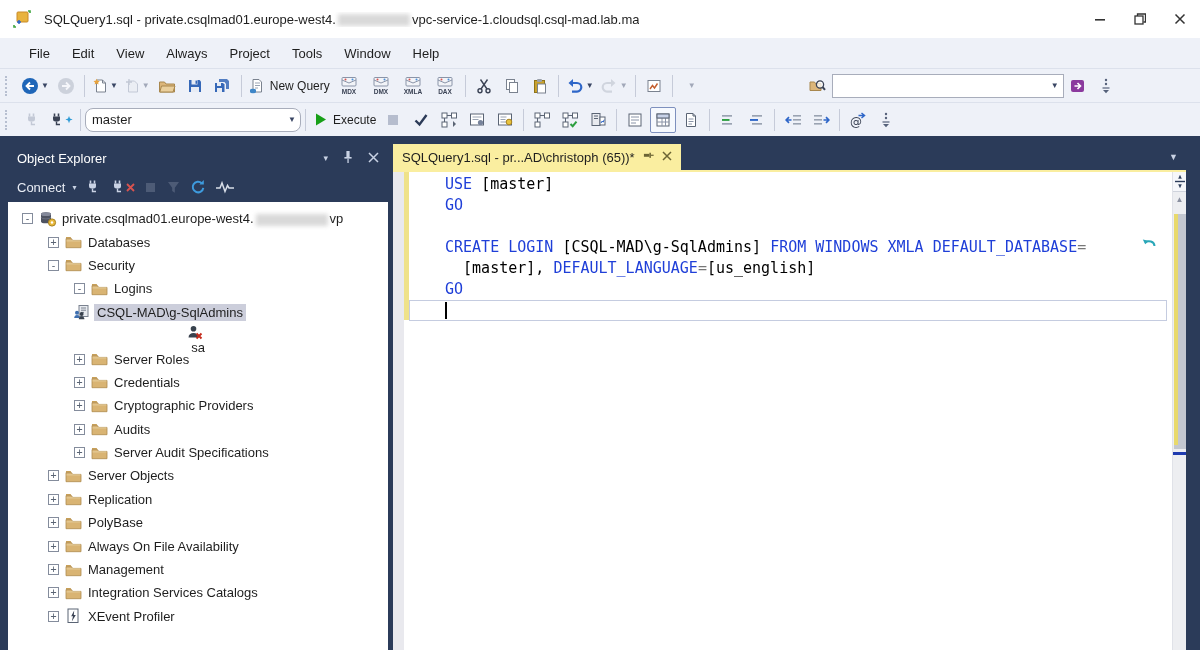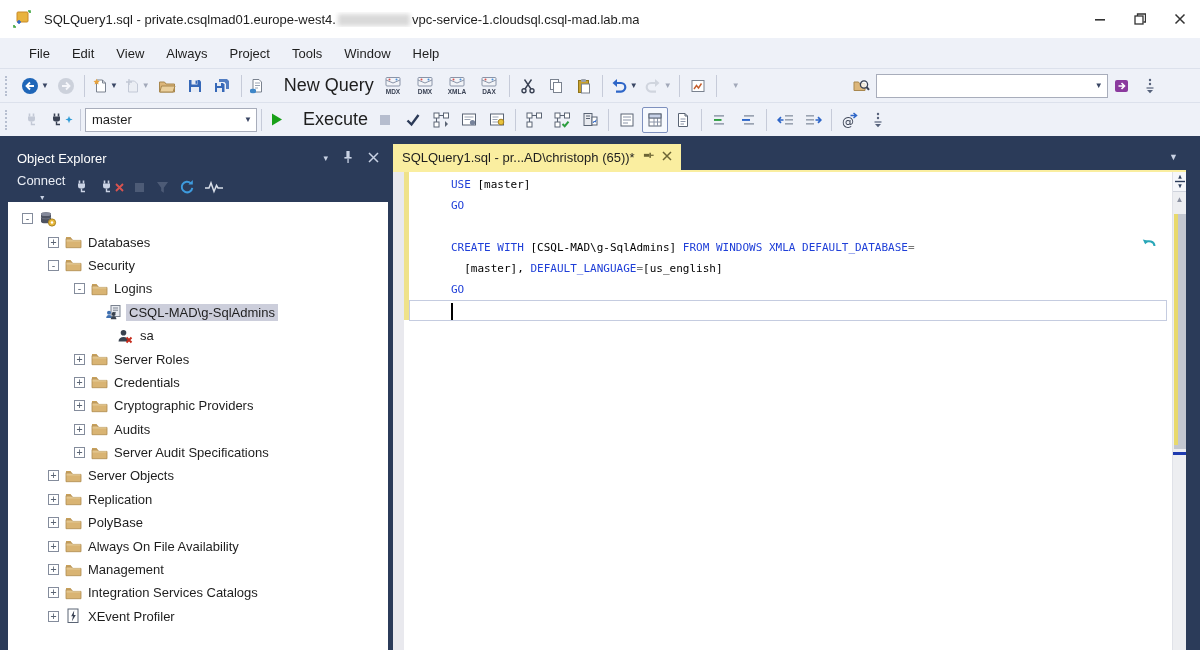--- a/index.html
+++ b/index.html
@@ -21,53 +21,53 @@
   
   .menubar { height:30px; background:#EEF1F8; display:flex; align-items:center; padding-left:18px; }
   .menu-item { padding:4px 11px; font-size:13px; color:#1e1e1e; }
   .toolbar { height:34px; background:#EEF1F8; display:flex; align-items:center; padding-left:2px; border-top:1px solid #DCE1EC; }
   .grip { width:8px; height:20px; border-left:2px dotted #B7BfD0; margin:0 5px 0 3px; }
   .tb-btn { height:26px; min-width:26px; display:flex; align-items:center; justify-content:center; margin:0 1px; border-radius:2px; padding:0 2px; }
   .tb-btn.disabled { opacity:.42; }
   .tb-btn.active { background:#F6F9FE; border:1px solid #7E90BE; }
   .tb-sep { width:1px; height:22px; background:#C6CBD9; margin:0 4px; }
   .tb-caret { font-size:8px; color:#3A4664; margin-left:2px; }
-  .tb-label { font-size:18px; color:#1e1e1e; margin-left:19px; white-space:nowrap; }
+  .tb-label { font-size:12px; color:#1e1e1e; margin-left:5px; white-space:nowrap; }
   .tb-combo { height:24px; background:#fff; border:1px solid #A8ADBB; display:flex; align-items:center; font-size:13px; color:#1e1e1e; padding-left:6px; }
   .tb-combo .combo-caret { margin-left:auto; width:16px; text-align:center; font-size:8px; color:#3A4664; }
 
   
   .main { position:absolute; top:136px; left:0; right:0; bottom:0; background:#2B3B59; display:flex; padding:8px 14px 0 8px; gap:5px; }
 
   
   .oe-panel { width:380px; display:flex; flex-direction:column; }
   .oe-header { height:28px; display:flex; align-items:center; color:#fff; font-size:13px; padding:0 9px; }
   .oe-header .hdr-icons { margin-left:auto; display:flex; gap:14px; align-items:center; color:#C9D2E4; }
   .oe-toolbar { height:30px; display:flex; align-items:center; padding:0 9px; gap:9px; }
-  .oe-connect { color:#E9EDF5; font-size:13px; display:flex; align-items:center; gap:5px;flex-direction:column; }
+  .oe-connect { color:#E9EDF5; font-size:13px; display:flex; align-items:center; gap:5px; }
   .oe-connect .tb-caret { color:#C9D2E4; }
   .oe-tool { display:flex; align-items:center; }
   .oe-tool.disabled { opacity:.45; }
   .oe-tree { flex:1; background:#fff; overflow:hidden; padding-top:5px; }
   .tree-row { height:23.4px; display:flex; align-items:center; font-size:13px; color:#1e1e1e; white-space:nowrap; }
   .expander { width:11px; height:11px; border:1px solid #848C9C; background:#fff; color:#5A6474; font-size:10px; line-height:9px; text-align:center; margin-right:6px; flex:none; font-family:"DejaVu Sans Mono",monospace; }
   .exp-spacer { width:17px; flex:none; }
   .tree-icon { width:18px; height:16px; margin-right:5px; flex:none; display:flex; align-items:center; }
   .tree-label.selected { background:#CCCEDB; padding:1px 3px; margin-left:-2px; }
 
   
   .editor-panel { flex:1; display:flex; flex-direction:column; min-width:0; }
   .tabstrip { height:28px; display:flex; align-items:flex-end; border-bottom:2px solid #FAEEA0; position:relative; }
   .tab { height:26px; background:#FAEEA0; display:flex; align-items:center; padding:0 9px; font-size:13px; color:#1e1e1e; gap:8px; white-space:nowrap; }
   .tab-ctl { color:#5a5433; font-size:12px; }
   .tab-caret { margin-left:auto; color:#C9D2E4; font-size:9px; padding:0 8px 8px 0; }
   .editor-body { flex:1; position:relative; background:#fff; overflow:hidden; }
   .gutter { position:absolute; left:0; top:0; bottom:0; width:11px; background:#E9E9EE; }
   .changebar { position:absolute; left:11px; top:0; width:5px; height:148px; background:#EFE28A; }
-  .code { position:absolute; left:58px; top:2px; font-family:"DejaVu Sans Mono",monospace; font-size:11px; line-height:21px; }
+  .code { position:absolute; left:52px; top:2px; font-family:"DejaVu Sans Mono",monospace; font-size:15px; line-height:21px; }
   .code-line { height:21px; white-space:pre; }
   .c-k { color:#1F3FD8; }
   .c-i { color:#000000; }
   .c-o { color:#777777; }
   .caret-bar { display:inline-block; width:2px; height:17px; background:#000; vertical-align:middle; }
   .current-line { position:absolute; left:16px; right:19px; top:128px; height:21px; border:1px solid #C5CCE0; }
   .suggestion { position:absolute; left:748px; top:63px; }
 
   
   .vscroll { position:absolute; right:0; top:0; bottom:0; width:14px; background:#EDEEF1; border-left:1px solid #E0E2E8; }
@@ -308,21 +308,21 @@
         <svg width="16" height="16" viewBox="0 0 16 16">
           <path d="M5.5 1.5 v3 M9.5 1.5 v3" stroke="#3A4254" stroke-width="1.6"></path>
           <path d="M4 4.5 h7 v2.5 a2.5 2.5 0 0 1 -2.5 2.5 h-2 A2.5 2.5 0 0 1 4 7z" fill="#3A4254"></path>
           <path d="M7.5 9.5 v3 h3.5" stroke="#3A4254" stroke-width="1.4" fill="none"></path>
         </svg>
         <svg width="8" height="8" viewBox="0 0 8 8">
           <path d="M4 0 l1 2.6 2.6 1 -2.6 1 -1 2.6 -1 -2.6 -2.6 -1 2.6 -1z" fill="#2E9BD6"></path>
         </svg>
       </div>
       <div class="tb-sep"></div>
-      <div class="tb-combo" style="width: 172px;">
+      <div class="tb-combo" style="width: 216px; border-radius: 8px;">
         <span>master</span>
         <span class="combo-caret">▼</span>
       </div>
       <div class="tb-sep"></div>
       <div class="tb-btn">
         <svg width="15" height="15" viewBox="0 0 15 15">
           <path d="M3 1.5 L13 7.5 L3 13.5z" fill="#18A018"></path>
         </svg>
         <span class="tb-label">Execute</span>
       </div>
@@ -521,20 +521,21 @@
             <span class="expander">-</span>
             <span class="tree-icon">
               <svg width="18" height="16" viewBox="0 0 18 16">
                 <path d="M2 3.2 a5 1.9 0 0 1 10 0 v7.2 a5 1.9 0 0 1 -10 0z" fill="#4E5361"></path>
                 <ellipse cx="7" cy="3.2" rx="5" ry="1.9" fill="#84899A"></ellipse>
                 <path d="M2 6 a5 1.9 0 0 0 10 0" fill="none" stroke="#6A6F7E"></path>
                 <circle cx="13" cy="11.5" r="3.6" fill="#E8B93D" stroke="#A8821F"></circle>
                 <circle cx="13" cy="11.5" r="1.2" fill="#fff"></circle>
               </svg>
             </span>
+            <span class="tree-label"><span>private.csqlmad01.europe-west4.</span><span class="blurred"></span><span>vp</span></span>
           </div>
           <div class="tree-row" style="padding-left: 40px;">
             <span class="expander">+</span>
             <span class="tree-icon">
               <svg width="17" height="14" viewBox="0 0 17 14">
                 <path d="M1 3.6 v-1.7 h4.6 l.9 1.7z" fill="#C8A058"></path>
                 <path d="M1 3.6 h5.4 l1.3 1.8 H16 v7.3 H1z" fill="#D9B473" stroke="#AD8A4E" stroke-width="0.8"></path>
                 <path d="M1.5 5.9 h14" stroke="#E9D3A4" stroke-width="0.9"></path>
               </svg>
             </span>
@@ -555,35 +556,35 @@
             <span class="expander">-</span>
             <span class="tree-icon">
               <svg width="17" height="14" viewBox="0 0 17 14">
                 <path d="M1 3.6 v-1.7 h4.6 l.9 1.7z" fill="#C8A058"></path>
                 <path d="M1 3.6 h5.4 l1.3 1.8 H16 v7.3 H1z" fill="#D9B473" stroke="#AD8A4E" stroke-width="0.8"></path>
                 <path d="M1.5 5.9 h14" stroke="#E9D3A4" stroke-width="0.9"></path>
               </svg>
             </span>
             <span class="tree-label">Logins</span>
           </div>
-          <div class="tree-row" style="padding-left: 80px;">
+          <div class="tree-row" style="padding-left: 48px;">
             <span class="exp-spacer"></span>
             <span class="tree-icon">
               <svg width="17" height="16" viewBox="0 0 17 16">
                 <rect x="6" y="1.5" width="9" height="11" fill="#E8EBF0" stroke="#7A828F"></rect>
                 <path d="M8 4 h5 M8 6.2 h5 M8 8.4 h3" stroke="#7A828F"></path>
                 <circle cx="4" cy="8.8" r="2" fill="#3E6FB0"></circle>
                 <path d="M1.2 14 c0 -2 1.3 -3 2.8 -3 s2.8 1 2.8 3z" fill="#3E6FB0"></path>
                 <circle cx="8.6" cy="10" r="2" fill="#39424E"></circle>
                 <path d="M5.8 15.2 c0 -2 1.3 -3 2.8 -3 s2.8 1 2.8 3z" fill="#39424E"></path>
               </svg>
             </span>
             <span class="tree-label selected">CSQL-MAD\g-SqlAdmins</span>
           </div>
-          <div class="tree-row" style="padding-left: 92px;">
+          <div class="tree-row" style=" flex-direction: column;">
             <span class="exp-spacer"></span>
             <span class="tree-icon">
               <svg width="16" height="16" viewBox="0 0 16 16">
                 <circle cx="6.5" cy="4.8" r="2.8" fill="#39424E"></circle>
                 <path d="M1.5 13.5 c0 -3 2.2 -4.5 5 -4.5 s5 1.5 5 4.5z" fill="#39424E"></path>
                 <path d="M9.5 9.5 l5 5 M14.5 9.5 l-5 5" stroke="#C42B1C" stroke-width="1.9"></path>
               </svg>
             </span>
             <span class="tree-label">sa</span>
           </div>
@@ -737,21 +738,21 @@
         <span class="tab-caret">▼</span>
       </div>
       <div class="editor-body">
         <div class="gutter"></div>
         <div class="changebar"></div>
         <div class="current-line"></div>
         <div class="code" id="codeArea">
             <div class="code-line"><span class="c-k">USE </span><span class="c-i">[master]</span></div>
             <div class="code-line"><span class="c-k">GO</span></div>
             <div class="code-line"></div>
-            <div class="code-line"><span class="c-k">CREATE WITH </span><span class="c-i">[CSQL-MAD\g-SqlAdmins] </span><span class="c-k">FROM WINDOWS XMLA DEFAULT_DATABASE</span><span class="c-o">=</span></div>
+            <div class="code-line"><span class="c-k">CREATE LOGIN </span><span class="c-i">[CSQL-MAD\g-SqlAdmins] </span><span class="c-k">FROM WINDOWS XMLA DEFAULT_DATABASE</span><span class="c-o">=</span></div>
             <div class="code-line"><span class="c-i">  [master], </span><span class="c-k">DEFAULT_LANGUAGE</span><span class="c-o">=</span><span class="c-i">[us_english]</span></div>
             <div class="code-line"><span class="c-k">GO</span></div>
             <div class="code-line"><span class="caret-bar"></span></div>
           </div>
         <span class="suggestion">
           <svg width="16" height="14" viewBox="0 0 16 14">
               <path d="M13.5 11 a5.5 5 0 0 0 -9.5 -3.2" fill="none" stroke="#2AA7B8" stroke-width="2"></path>
               <path d="M1.8 4.6 l2.4 4.6 3.4-3.4z" fill="#2AA7B8"></path>
             </svg>
         </span>

